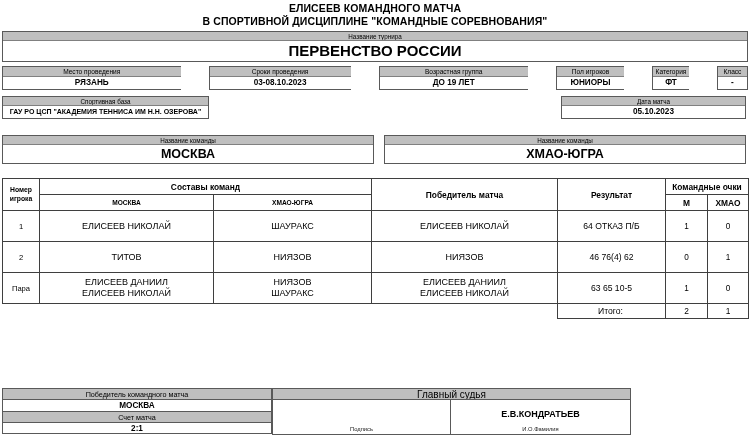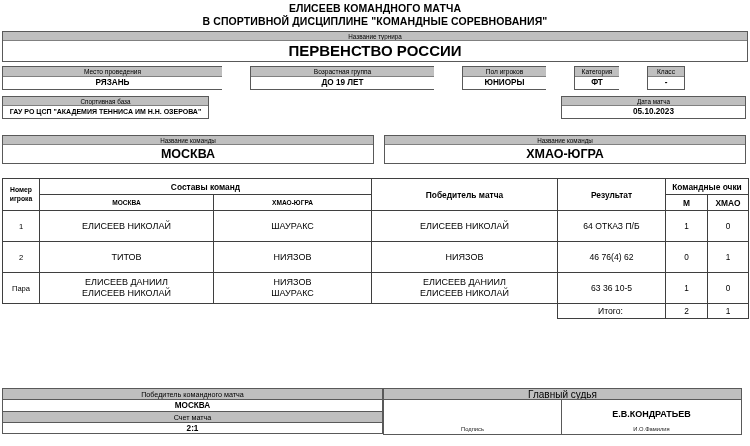--- a/index.html
+++ b/index.html
@@ -157,21 +157,21 @@
     font-size: 8.6px;
     padding-right: 4px !important;
   }
   .totals-val { font-weight: bold; font-size: 8.4px; }
 
   
   .footer {
     position: absolute;
     left: 2px;
     top: 388px;
-    width: 740px;
+    width: 629px;
   }
   .footer-inner { display: flex; }
   .foot-left  { width: 385px; }
   .foot-right { width: 361px; }
 
   .foot-left .cap {
     font-size: 7.2px; height: 11px; line-height: 11px;
     border: 1.6px solid #595959; border-bottom-width: 0;
   }
   .foot-left .val {
@@ -226,20 +226,24 @@
 
   <div class="block tname-block">
     <div class="cap">Название турнира</div>
     <div class="val">ПЕРВЕНСТВО РОССИИ</div>
   </div>
 
   <div class="inforow">
     <div class="cell" style="width:220px">
       <div class="cap">Место проведения</div>
       <div class="val">РЯЗАНЬ</div>
+    </div>
+    <div class="cell" style="width:175px">
+      <div class="cap">Сроки проведения</div>
+      <div class="val">03-08.10.2023</div>
     </div>
     <div class="cell" style="width:184px">
       <div class="cap">Возрастная группа</div>
       <div class="val">ДО 19 ЛЕТ</div>
     </div>
     <div class="cell" style="width:84px">
       <div class="cap">Пол игроков</div>
       <div class="val">ЮНИОРЫ</div>
     </div>
     <div class="cell" style="width:45px">
@@ -329,21 +333,21 @@
               <div>ЕЛИСЕЕВ НИКОЛАЙ</div>
             </td>
           <td class="player ml">
               <div>НИЯЗОВ</div>
               <div>ШАУРАКС</div>
             </td>
           <td class="winner ml">
               <div>ЕЛИСЕЕВ ДАНИИЛ</div>
               <div>ЕЛИСЕЕВ НИКОЛАЙ</div>
             </td>
-          <td class="score">63 36 10-5</td>
+          <td class="score">63 65 10-5</td>
           <td class="pts">1</td>
           <td class="pts">0</td>
         </tr>
         <tr style="height:15px">
           <td class="noborder"></td>
           <td class="noborder"></td>
           <td class="noborder"></td>
           <td class="noborder"></td>
           <td class="totals-label">Итого:</td>
           <td class="totals-val">2</td>

